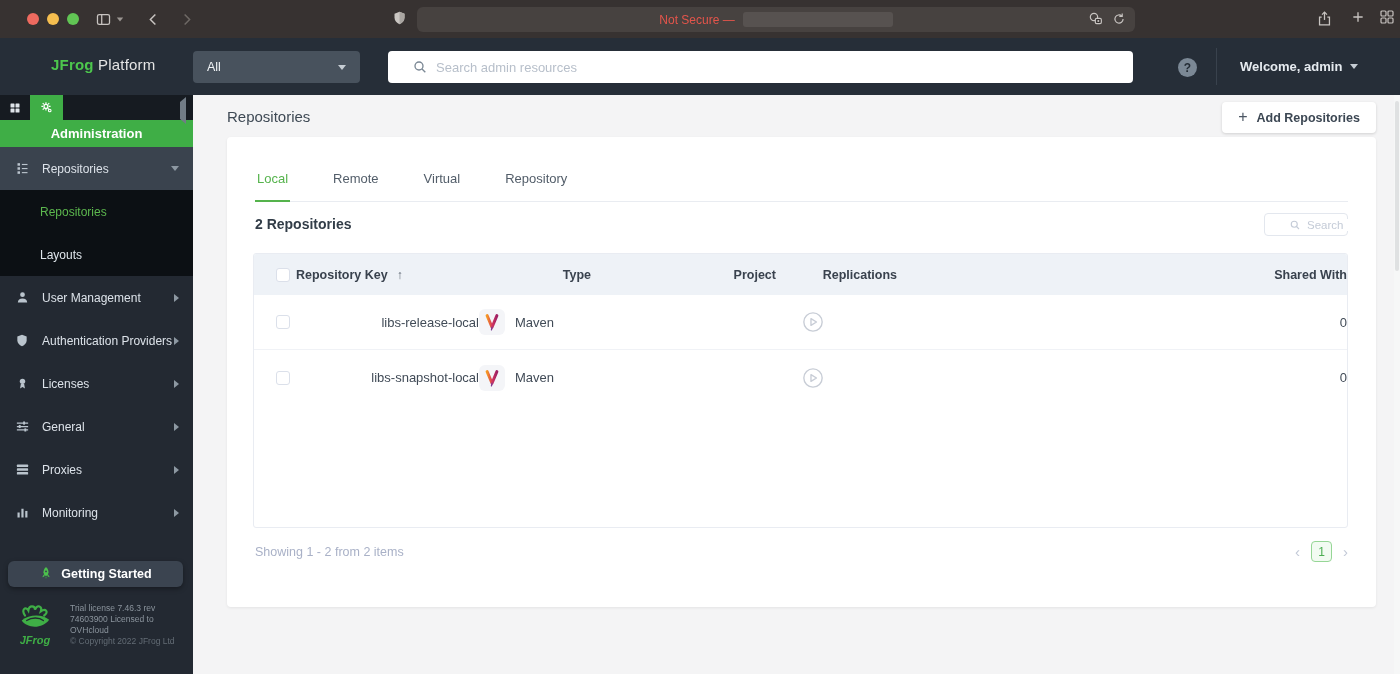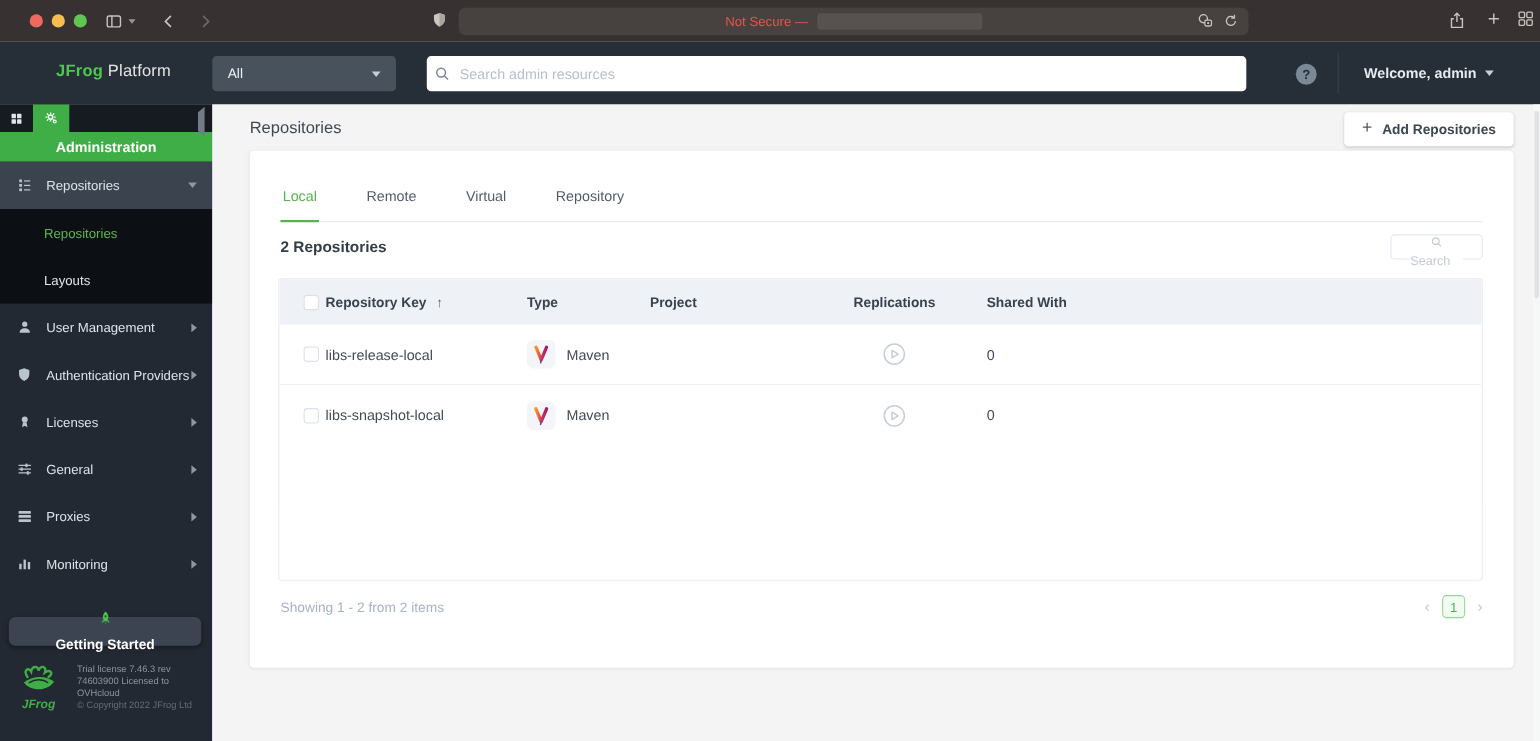--- a/index.html
+++ b/index.html
@@ -23,21 +23,21 @@
   .shield-out { position:absolute; left:392px; top:9px; }
   .bctrl { position:absolute; top:9px; }
 
   
   .appheader { position:absolute; left:0; top:38px; width:1400px; height:57px; background:#262e38; }
   .brand { position:absolute; left:51px; top:18px; font-size:15px; letter-spacing:.2px; }
   .brand .g { color:#4dc74d; font-weight:bold; }
   .brand .w { color:#e5e5e5; font-weight:400; }
   .alldrop { position:absolute; left:193px; top:13px; width:167px; height:32px; background:#48525d; border-radius:4px; display:flex; align-items:center; padding:0 14px; cursor:pointer; }
   .alldrop .lbl { color:#f0f3f6; font-size:12.5px; font-weight:normal; flex:1; }
-  .hsearch { position:absolute; left:388px; top:13px; width:745px; height:32px; background:#fff; border-radius:4px; display:flex; align-items:center; padding:0 6px; }
+  .hsearch { position:absolute; left:388px; top:13px; width:745px; height:32px; background:#fff; border-radius:4px; display:flex; align-items:center; padding:0 24px; }
   .hsearch input { border:none; outline:none; flex:1; font-size:13px; margin-left:8px; color:#39424e; font-family:"Liberation Sans",sans-serif; }
   .hsearch input::placeholder { color:#b7bfca; }
   .help { position:absolute; left:1178px; top:20px; width:19px; height:19px; border-radius:50%; background:#7b8895; color:#242c35; font-size:12px; font-weight:bold; display:flex; align-items:center; justify-content:center; cursor:pointer; }
   .hdivider { position:absolute; left:1216px; top:10px; width:1px; height:37px; background:#39424d; }
   .welcome { position:absolute; left:1240px; top:0; height:57px; display:flex; align-items:center; gap:8px; cursor:pointer; }
   .welcome .t { color:#e6ebf0; font-size:13px; font-weight:bold; }
 
   
   .caret-down { width:0; height:0; border-left:4px solid transparent; border-right:4px solid transparent; border-top:5px solid #c6cdd4; }
   .chev-right { width:0; height:0; border-top:4px solid transparent; border-bottom:4px solid transparent; border-left:5px solid #8d98a2; }
@@ -50,43 +50,43 @@
   .stab.green { width:33px; background:#3fae46; color:#fff; }
   .collapse-btn { position:absolute; right:7px; top:7px; cursor:pointer; }
   .adminbar { height:27px; background:#3fae46; color:#fff; font-size:13px; font-weight:bold; display:flex; align-items:center; justify-content:center; }
   .sitem { height:43px; display:flex; align-items:center; padding:0 14px; color:#dce2e9; font-size:12px; cursor:pointer; }
   .sitem .sicon { width:16px; height:16px; margin-right:12px; color:#bac4cd; display:flex; align-items:center; justify-content:center; }
   .sitem .slabel { flex:1; }
   .sitem.active-parent { background:#3a434e; }
   .submenu { background:#0c1014; }
   .subitem { height:43px; display:flex; align-items:center; padding-left:40px; font-size:12px; color:#dfe5eb; cursor:pointer; }
   .subitem.active { color:#5cb74e; }
-  .getting { position:absolute; left:8px; right:10px; top:466px; height:26px; background:#3b4450; border-radius:6px; box-shadow:0 2px 5px rgba(0,0,0,.35); display:flex; align-items:center; justify-content:center; gap:8px; cursor:pointer;flex-direction:column; }
+  .getting { position:absolute; left:8px; right:10px; top:466px; height:26px; background:#3b4450; border-radius:6px; box-shadow:0 2px 5px rgba(0,0,0,.35); display:flex; align-items:center; justify-content:center; gap:8px; cursor:pointer; }
   .getting .t { color:#fff; font-size:12.5px; font-weight:bold; }
   .licblock { position:absolute; left:0; top:502px; width:193px; }
   .frog { position:absolute; left:13px; top:6px; width:44px; text-align:center; }
   .frog .jf { color:#3fae46; font-weight:bold; font-style:italic; font-size:11px; display:block; margin-top:-3px; }
   .lictext { position:absolute; left:70px; top:6px; width:118px; font-size:8.5px; line-height:11px; color:#8b949d; }
   .lictext .copy { color:#636c75; }
 
   
   .main { position:absolute; left:193px; top:95px; width:1207px; height:579px; background:#f4f4f5; }
   .ptitle { position:absolute; left:34px; top:13px; font-size:15px; color:#3e4954; }
   .addbtn { position:absolute; right:24px; top:7px; height:31px; padding:0 16px; background:#fff; border-radius:4px; box-shadow:0 1px 3px rgba(0,0,0,.15); display:flex; align-items:center; gap:9px; cursor:pointer; }
   .addbtn .plus { font-size:16px; font-weight:400; color:#4b5663; margin-top:-1px; }
   .addbtn .t { font-size:12.5px; font-weight:bold; color:#3c4753; }
   .card { position:absolute; left:34px; right:24px; top:42px; bottom:67px; background:#fff; border-radius:4px; box-shadow:0 1px 3px rgba(0,0,0,.07); }
   .tabs { position:absolute; left:28px; right:28px; top:31px; height:34px; border-bottom:1px solid #e9ecf1; display:flex; gap:41px; }
   .tab { font-size:13px; color:#525d69; padding:3px 2px 0; cursor:pointer; }
   .tab.active { color:#55b34c; border-bottom:2px solid #55b34c; margin-bottom:-1px; }
   .count { position:absolute; left:28px; top:79px; font-size:14px; font-weight:bold; color:#323d48; }
-  .csearch { position:absolute; right:28px; top:76px; width:84px; height:23px; border:1px solid #e3e7ee; border-radius:4px; display:flex; align-items:center; padding:0 24px; gap:6px; background:#fff;flex-direction:column; }
+  .csearch { position:absolute; right:28px; top:76px; width:84px; height:23px; border:1px solid #e3e7ee; border-radius:4px; display:flex; align-items:center; padding:0 24px; gap:6px; background:#fff; }
   .csearch input { border:none; outline:none; width:48px; font-size:11.5px; color:#5a646f; font-family:"Liberation Sans",sans-serif; }
   .csearch input::placeholder { color:#c4cbd7; }
-  .tablebox { position:absolute; left:26px; right:28px; top:116px; height:275px; border:1px solid #e9ecf2; border-radius:3px; overflow:hidden; background:#fff; }
+  .tablebox { position:absolute; left:26px; right:28px; top:116px; height:275px; border:1px solid #e9ecf2; border-radius:3px; overflow:hidden; background:#fff;text-align:right; }
   .thead { height:41px; background:#eef2f7; display:grid; grid-template-columns:42px 183px 112px 185px 121px 1fr; align-items:center; font-size:12.5px; font-weight:bold; color:#39424e; }
   .trow { height:55px; display:grid; grid-template-columns:42px 183px 112px 185px 121px 1fr; align-items:center; font-size:13px; color:#414b57; cursor:pointer; }
   .trow.divided { border-bottom:1px solid #f0f2f6; }
   .cb { width:14px; height:14px; border:1px solid #dbe0ea; border-radius:3px; background:#fff; margin-left:22px; cursor:pointer; }
   .sortwrap { display:flex; align-items:center; gap:9px; }
   .sortarrow { color:#5a646f; font-size:12px; font-weight:400; }
   .typecell { display:flex; align-items:center; gap:10px; }
   .mvnbox { width:26px; height:26px; border-radius:6px; background:#f4f5f8; display:flex; align-items:center; justify-content:center; }
   .playwrap { margin-left:26px; display:flex; cursor:pointer; }
   .showing { position:absolute; left:28px; top:408px; font-size:12.5px; color:#a9b1c7; }

